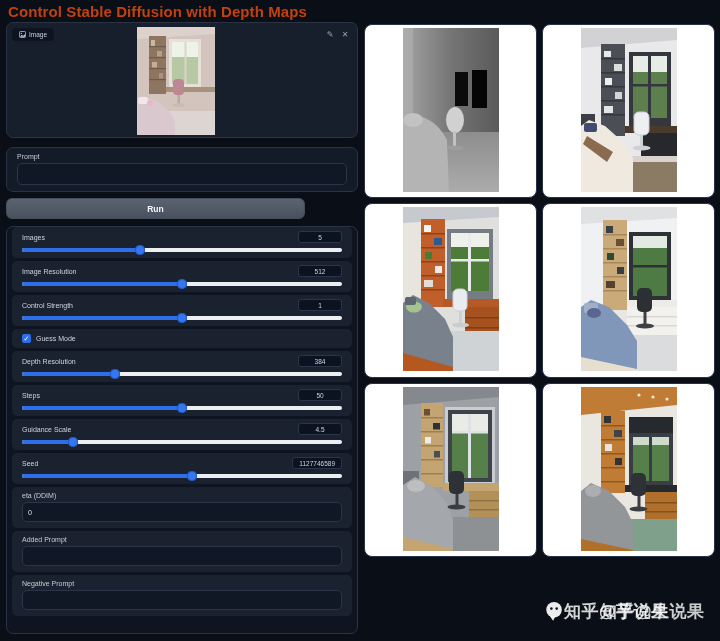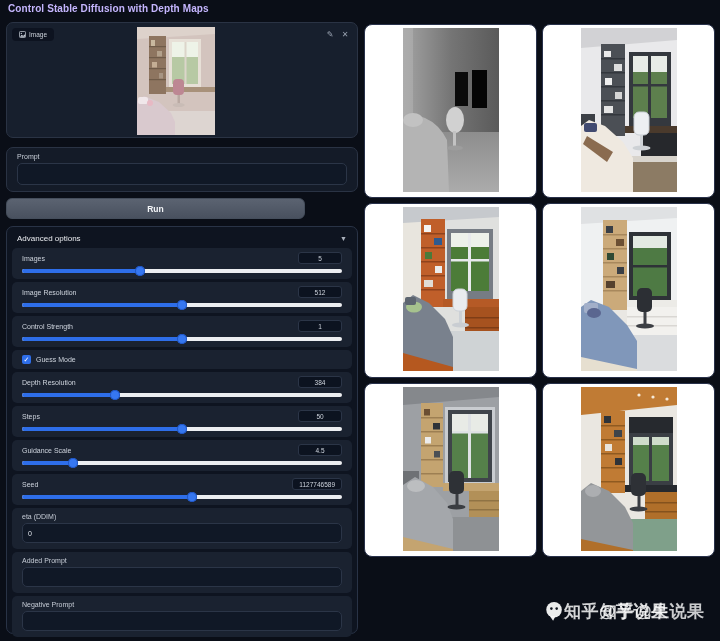--- a/index.html
+++ b/index.html
@@ -3,21 +3,21 @@
 <meta charset="utf-8">
 <style>
   * { box-sizing: border-box; }
   html,body { margin:0; padding:0; }
   body {
     width:720px; height:641px; position:relative; overflow:hidden;
     background:#0a0e17;
     font-family:"Liberation Sans", sans-serif;
     -webkit-font-smoothing:antialiased;
   }
-  .title { position:absolute; left:8px; top:3px; font-size:10px; font-weight:700; color:#c4b5fd; letter-spacing:.1px; }
+  .title { position:absolute; left:8px; top:3px; font-size:15px; font-weight:700; color:#c2410c; letter-spacing:.1px; }
 
   .panel { position:absolute; left:6px; width:352px; background:#151c29; border:1px solid #2a3344; border-radius:7px; }
 
   
   .image-panel { top:22px; height:116px; background:#171f2d; }
   .badge { position:absolute; left:5px; top:5px; display:flex; align-items:center; gap:3px;
            background:#0d1320; border:1px solid #27304300; border-radius:4px; padding:2px 6px;
            font-size:6.5px; color:#ccd2db; }
   .badge svg { width:7px; height:7px; }
   .photo { position:absolute; left:130px; top:4px; width:78px; height:108px; margin:0; }
@@ -130,24 +130,20 @@
 </div>
 
 <div class="panel prompt-panel">
   <label class="input-label">Prompt</label>
   <textarea class="textbox" style=""></textarea>
 </div>
 
 <button class="run-btn">Run</button>
 
 <div class="panel advanced">
-  <div class="adv-header">
-    <span>Advanced options</span>
-    <span class="adv-caret">▼</span>
-  </div>
 
   <div class="group">
     <div class="row1">
       <span class="slider-label">Images</span>
       <span class="value-box">5</span>
     </div>
     <div class="track">
       <div class="fill" style="width: 37%;"></div>
       <div class="knob" style="left: calc(37% - 5px);"></div>
     </div>

